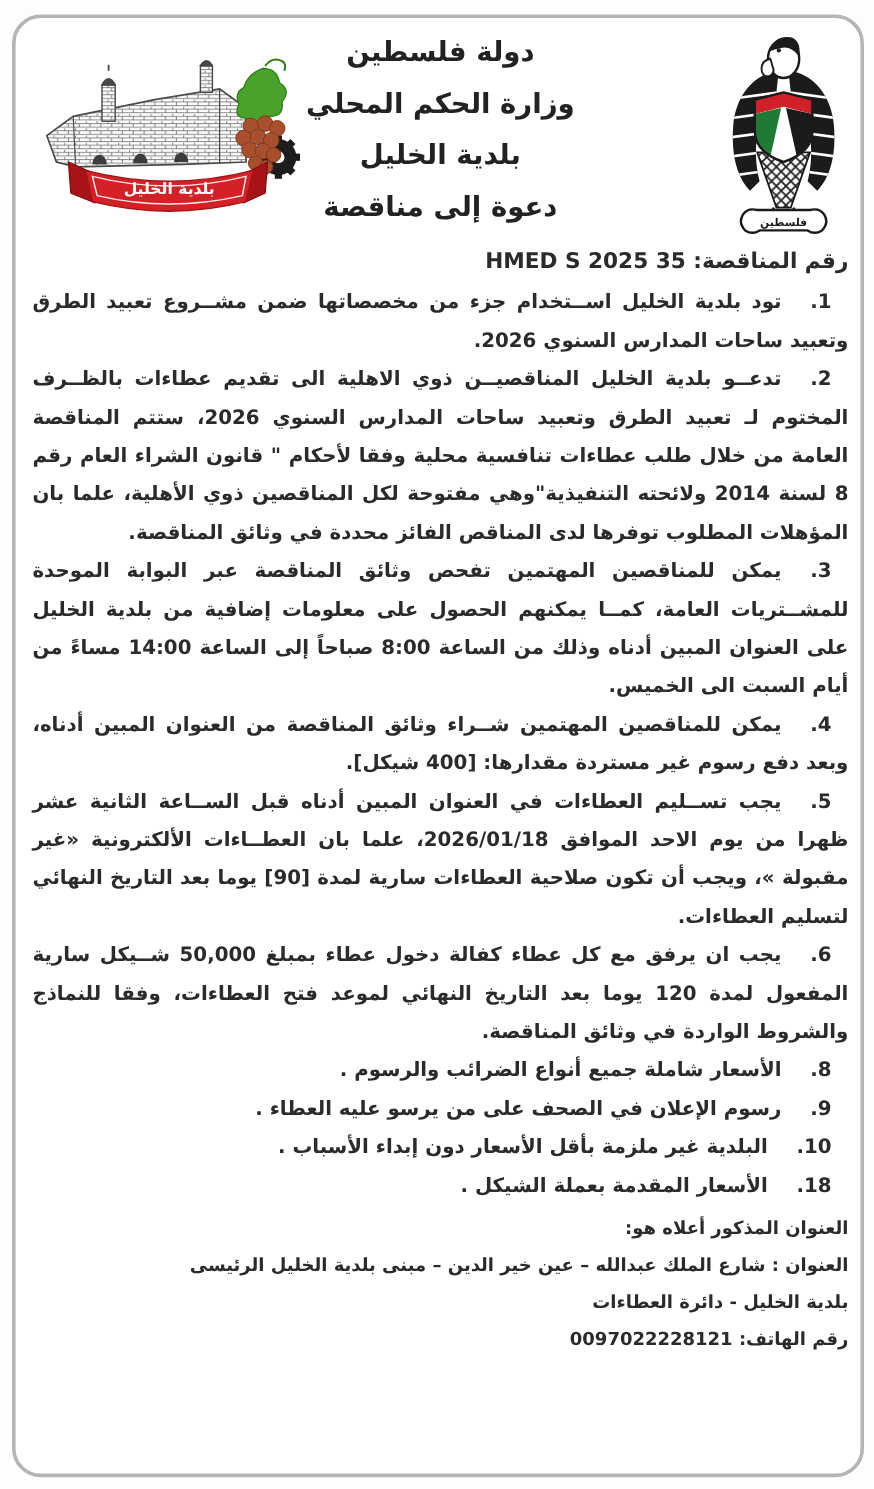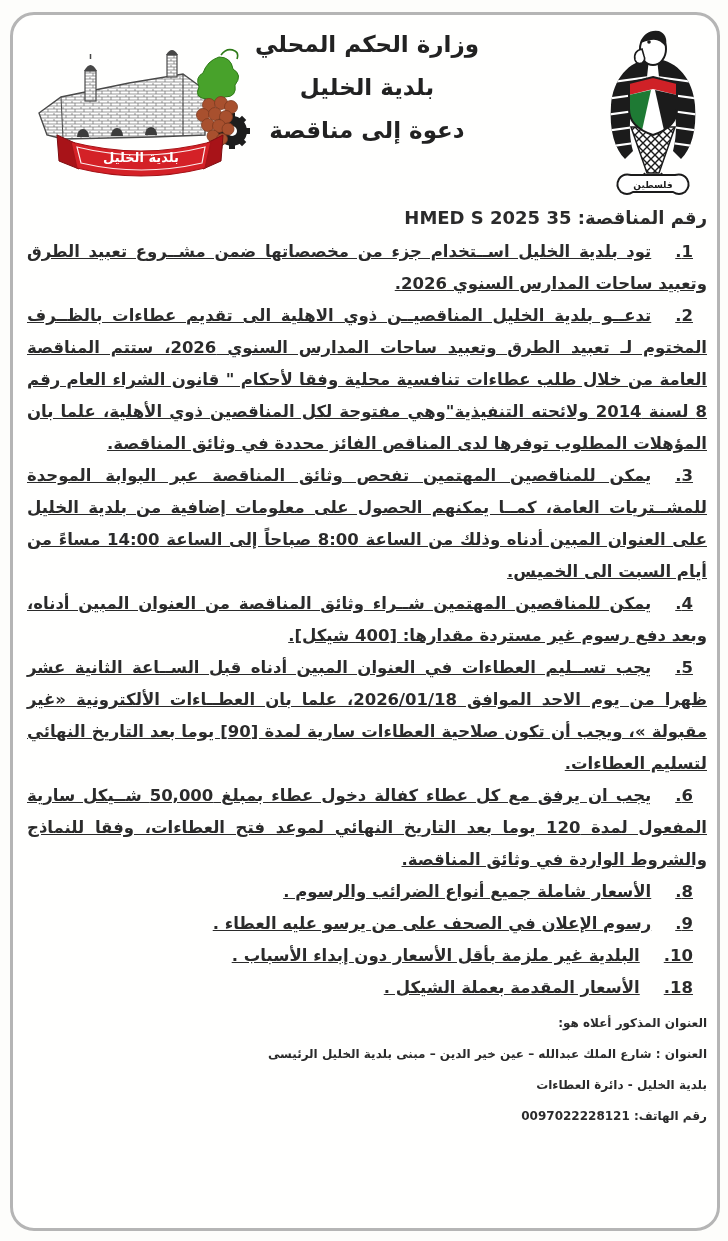--- a/index.html
+++ b/index.html
@@ -24,26 +24,26 @@
   .masthead-titles .t-line{font-size:23px;line-height:43px;color:#222;}
   .logo-muni{position:absolute;right:auto;left:6px;top:26px;}
   .logo-emblem{position:absolute;right:0px;top:6px;}
   
   .tender-head{margin-top:4px;}
   .tender-head .th-line{font-size:18px;line-height:33px;text-align:right;}
   
   .items{margin-top:2px;}
   .item{
     font-size:16.5px;line-height:32px;text-align:justify;
-    text-indent:14px;margin:0;text-decoration:underline;
+    text-indent:14px;margin:0;
   }
   .item-num{margin-left:24px;white-space:nowrap;}
   
   .address{margin-top:4px;}
-  .address .a-line{font-size:12px;line-height:31px;text-align:right;}
+  .address .a-line{font-size:15px;line-height:31px;text-align:right;}
 </style>
 </head>
 <body>
 
 <div class="sheet">
 
   <div class="masthead">
 
     <svg class="logo-muni" width="218" height="130" viewBox="0 0 218 130">
       <defs>
@@ -170,20 +170,21 @@
       </g>
 
       <path d="M46,146 L42,152 M62,146 L66,152" stroke="#1b1b1b" stroke-width="2"></path>
       <g>
         <path d="M20,152 Q24,146 32,148 L76,148 Q84,146 88,152 Q92,159 86,165 Q80,169 74,165 L34,165 Q28,169 22,165 Q16,159 20,152 Z" fill="#ffffff" stroke="#1b1b1b" stroke-width="2"></path>
         <text x="54" y="161" text-anchor="middle" font-size="9" font-weight="700" fill="#1b1b1b">فلسطين</text>
       </g>
     </svg>
 
     <div class="masthead-titles">
+      <div class="t-line">دولة فلسطين</div>
       <div class="t-line">وزارة الحكم المحلي</div>
       <div class="t-line">بلدية الخليل</div>
       <div class="t-line">دعوة إلى مناقصة</div>
     </div>
   </div>
 
   <div class="tender-head">
     <div class="th-line">رقم المناقصة: HMED S 2025 35</div>
   </div>
 

